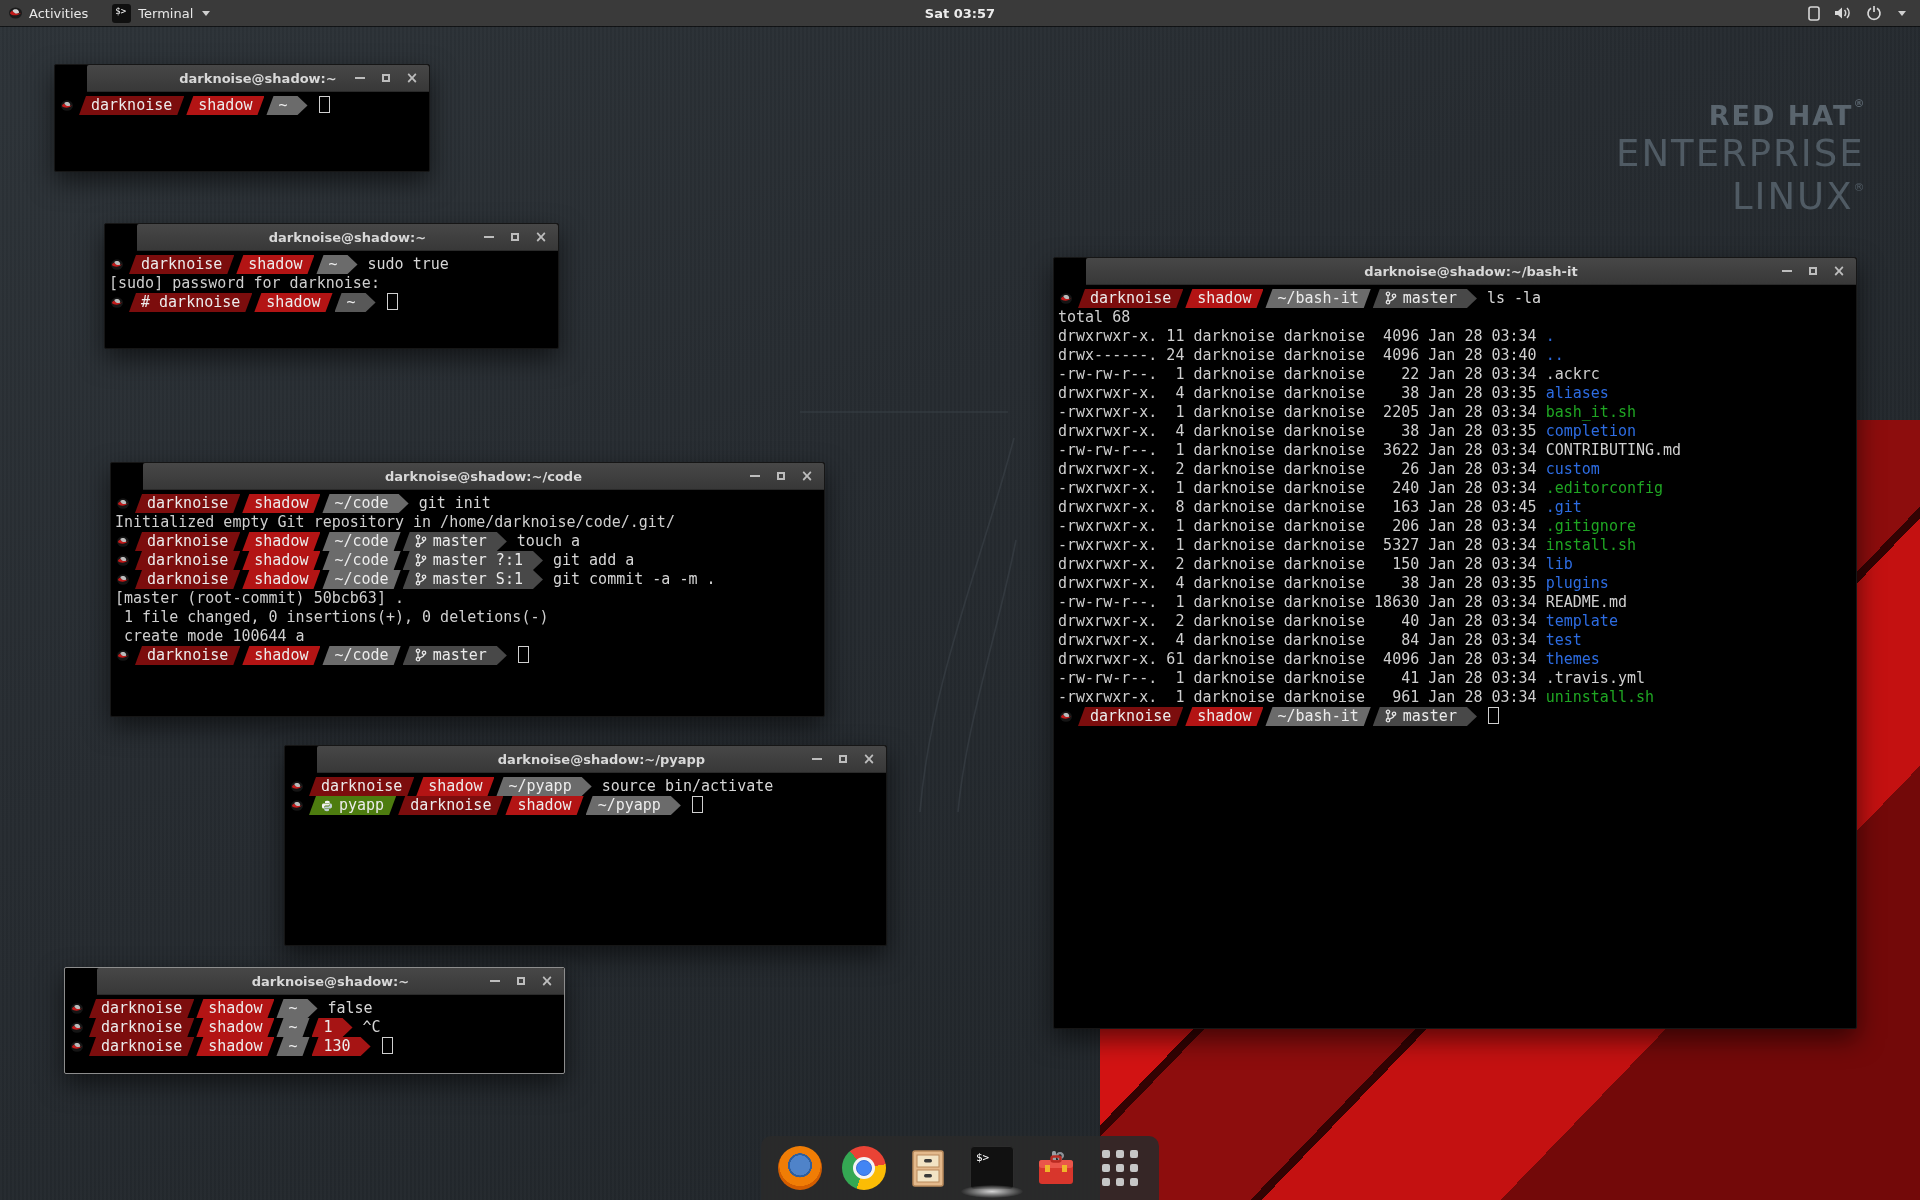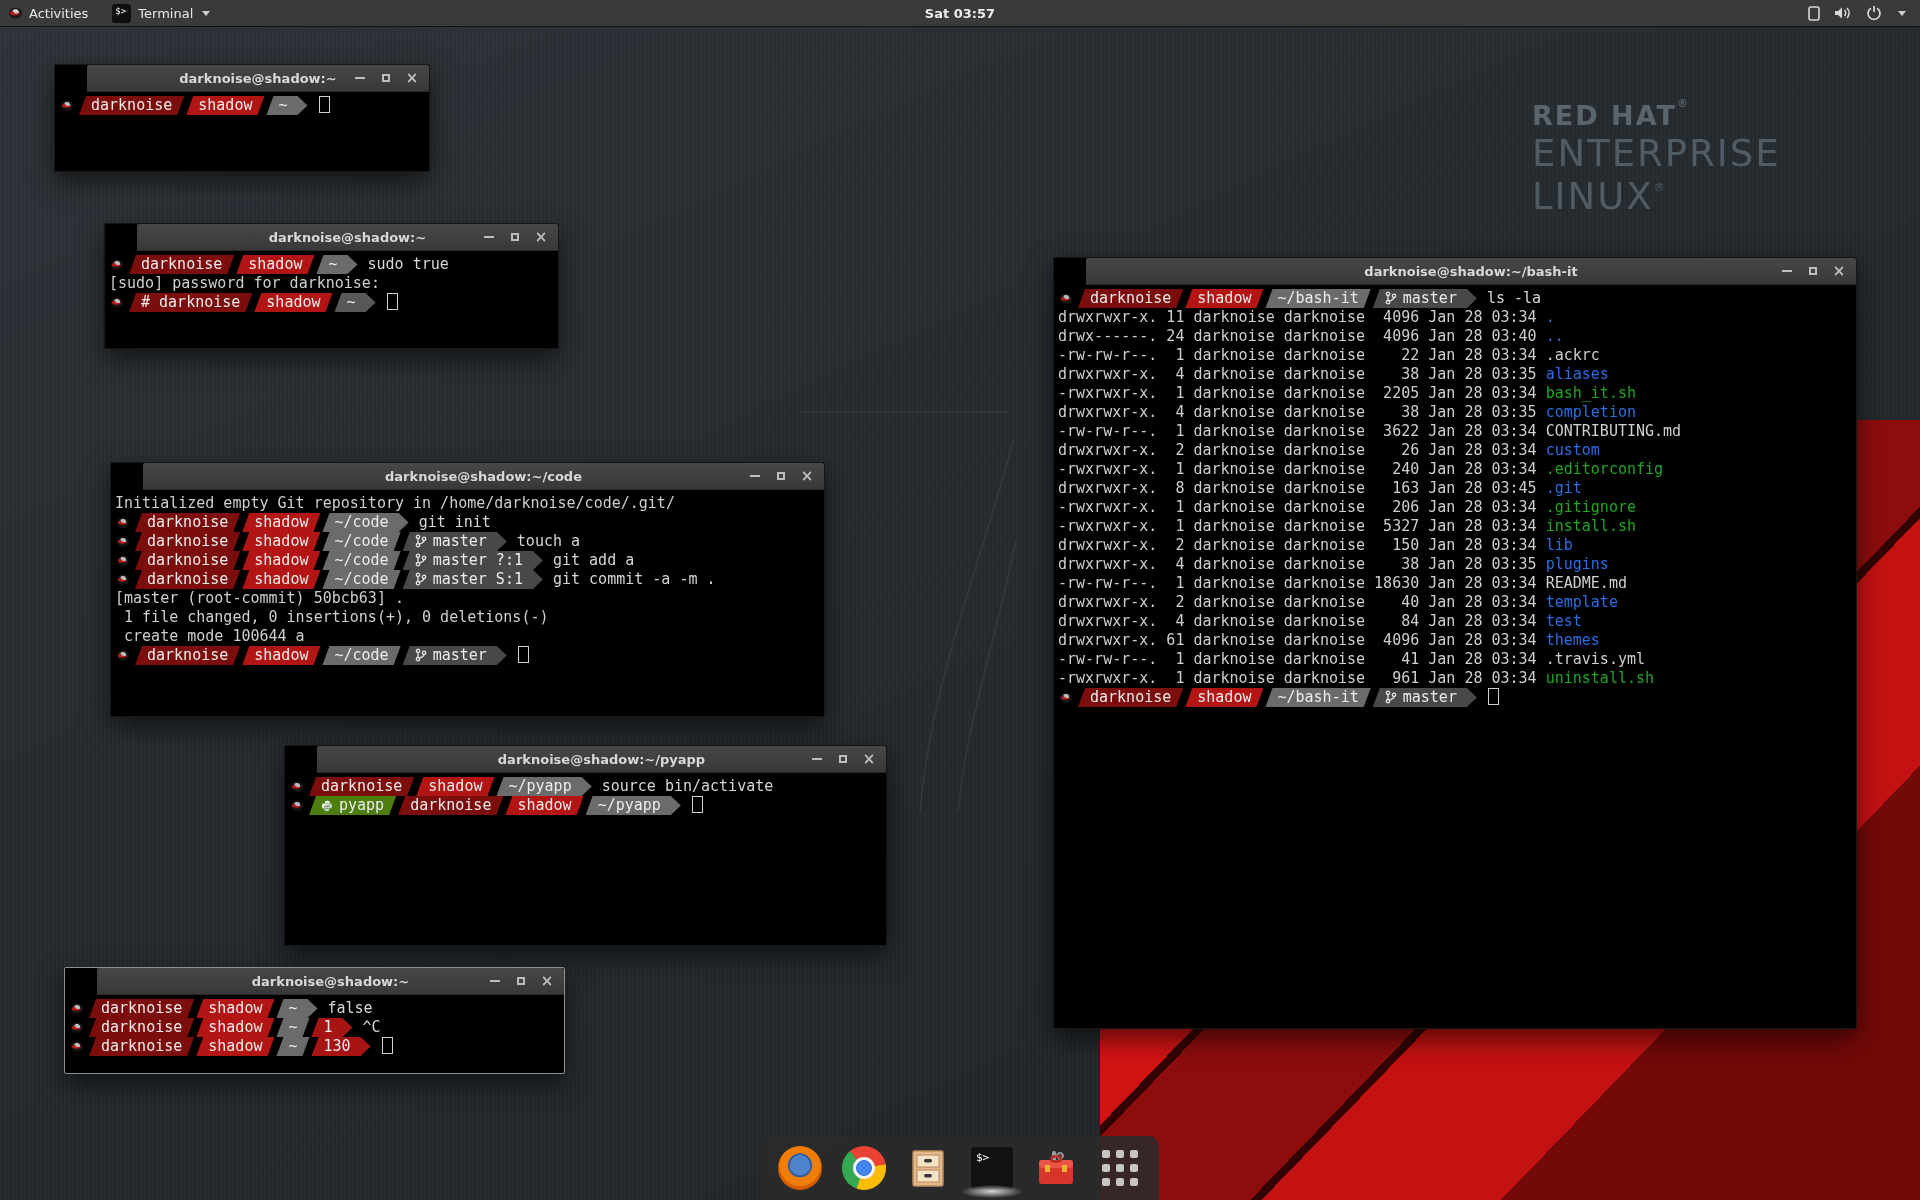--- a/index.html
+++ b/index.html
@@ -17,21 +17,21 @@
   .tb-left{display:flex;align-items:center;gap:8px;padding-left:2px;}
   .tb-activities{display:flex;align-items:center;gap:6px;padding:0 6px;height:26px;cursor:default;}
   .tb-app{display:flex;align-items:center;gap:7px;padding:0 10px;height:26px;}
   .tb-mini-term{width:19px;height:19px;background:#101010;border-radius:3px;color:#fff;
     font-family:"DejaVu Sans Mono",monospace;font-size:9px;line-height:10px;padding:2px 0 0 3px;box-sizing:border-box;}
   .tb-caret{width:0;height:0;border-left:4px solid transparent;border-right:4px solid transparent;border-top:5px solid #cfcfcf;margin-left:2px;}
   .tb-clock{position:absolute;left:0;right:0;text-align:center;font-weight:bold;color:#ececec;pointer-events:none;}
   .tb-right{margin-left:auto;display:flex;align-items:center;gap:14px;padding-right:14px;z-index:2;}
   .tb-right svg{display:block;}
   
-  #brand{position:absolute;left:1532px;top:98px;color:#56616a;line-height:1.0;z-index:1;}
+  #brand{position:absolute;left:1616px;top:98px;color:#56616a;line-height:1.0;z-index:1;text-align:right;}
   .brand1{font-size:27px;font-weight:bold;letter-spacing:2px;color:#5a656e;}
   .brand2,.brand3{font-size:37px;letter-spacing:2px;color:#505b64;margin-top:6px;}
   #brand sup{font-size:11px;vertical-align:18px;letter-spacing:0;}
   
   #curves{position:absolute;left:0;top:0;z-index:1;pointer-events:none;}
   #ribbon{position:absolute;right:0;bottom:0;width:820px;height:780px;z-index:2;pointer-events:none;
     background:linear-gradient(134deg,
       rgba(0,0,0,0) 0 300px,
       #a80e0e 300px 362px,
       #330303 362px 370px,
@@ -203,26 +203,26 @@
       <span class="wbtn">
           <span class="gl-min"></span>
         </span>
       <span class="wbtn">
           <span class="gl-max"></span>
         </span>
       <span class="wbtn gl-close">×</span>
     </div>
   </div>
   <div class="term-body">
+      <div class="tl"><span class="picon"><svg width="14" height="12" viewBox="0 0 15 13">
+            <ellipse cx="7.5" cy="6" rx="6.5" ry="5.6" fill="#151515"></ellipse>
+            <path d="M2 6.5c2 2.6 8.5 2.6 11-.8-1.6 1.2-6.8 1.4-8.6-1.9C3.3 4.3 2.2 5.3 2 6.5z" fill="#c21a1a"></path>
+            <path d="M4.6 3.4c1.3-1.5 4.6-1.6 5.9.3 1 1.4.2 2.4.2 2.4-2 .9-5 .3-6.1-2.7z" fill="#d9d9d9" opacity=".85"></path>
+          </svg></span><span class="pseg sg-s1">darknoise</span><span class="pseg sg-s2">shadow</span><span class="pseg sg-path last">~/code</span><span class="cmd">git init</span></div>
       <div class="tl">Initialized empty Git repository in /home/darknoise/code/.git/</div>
-      <div class="tl"><span class="picon"><svg width="14" height="12" viewBox="0 0 15 13">
-            <ellipse cx="7.5" cy="6" rx="6.5" ry="5.6" fill="#151515"></ellipse>
-            <path d="M2 6.5c2 2.6 8.5 2.6 11-.8-1.6 1.2-6.8 1.4-8.6-1.9C3.3 4.3 2.2 5.3 2 6.5z" fill="#c21a1a"></path>
-            <path d="M4.6 3.4c1.3-1.5 4.6-1.6 5.9.3 1 1.4.2 2.4.2 2.4-2 .9-5 .3-6.1-2.7z" fill="#d9d9d9" opacity=".85"></path>
-          </svg></span><span class="pseg sg-s1">darknoise</span><span class="pseg sg-s2">shadow</span><span class="pseg sg-path last">~/code</span><span class="cmd">git init</span></div>
       <div class="tl"><span class="picon"><svg width="14" height="12" viewBox="0 0 15 13">
             <ellipse cx="7.5" cy="6" rx="6.5" ry="5.6" fill="#151515"></ellipse>
             <path d="M2 6.5c2 2.6 8.5 2.6 11-.8-1.6 1.2-6.8 1.4-8.6-1.9C3.3 4.3 2.2 5.3 2 6.5z" fill="#c21a1a"></path>
             <path d="M4.6 3.4c1.3-1.5 4.6-1.6 5.9.3 1 1.4.2 2.4.2 2.4-2 .9-5 .3-6.1-2.7z" fill="#d9d9d9" opacity=".85"></path>
           </svg></span><span class="pseg sg-s1">darknoise</span><span class="pseg sg-s2">shadow</span><span class="pseg sg-path">~/code</span><span class="pseg sg-git last"><span class="segic"><svg width="12" height="14" viewBox="0 0 12 14">
               <g stroke="#e6e6e6" stroke-width="1.3" fill="none">
                 <circle cx="3" cy="2.8" r="1.7"></circle>
                 <circle cx="3" cy="11.2" r="1.7"></circle>
                 <circle cx="9" cy="4.8" r="1.7"></circle>
                 <path d="M3 4.6v4.8M9 6.6c0 2.4-3.2 2.6-4.6 3.6"></path>
@@ -351,20 +351,21 @@
             <path d="M2 6.5c2 2.6 8.5 2.6 11-.8-1.6 1.2-6.8 1.4-8.6-1.9C3.3 4.3 2.2 5.3 2 6.5z" fill="#c21a1a"></path>
             <path d="M4.6 3.4c1.3-1.5 4.6-1.6 5.9.3 1 1.4.2 2.4.2 2.4-2 .9-5 .3-6.1-2.7z" fill="#d9d9d9" opacity=".85"></path>
           </svg></span><span class="pseg sg-s1">darknoise</span><span class="pseg sg-s2">shadow</span><span class="pseg sg-path">~/bash-it</span><span class="pseg sg-git last"><span class="segic"><svg width="12" height="14" viewBox="0 0 12 14">
               <g stroke="#e6e6e6" stroke-width="1.3" fill="none">
                 <circle cx="3" cy="2.8" r="1.7"></circle>
                 <circle cx="3" cy="11.2" r="1.7"></circle>
                 <circle cx="9" cy="4.8" r="1.7"></circle>
                 <path d="M3 4.6v4.8M9 6.6c0 2.4-3.2 2.6-4.6 3.6"></path>
               </g>
             </svg></span>master</span><span class="cmd">ls -la</span></div>
+      <div class="tl">total 68</div>
       <div class="tl">drwxrwxr-x. 11 darknoise darknoise  4096 Jan 28 03:34 <span class="f-dir">.</span></div>
       <div class="tl">drwx------. 24 darknoise darknoise  4096 Jan 28 03:40 <span class="f-dir">..</span></div>
       <div class="tl">-rw-rw-r--.  1 darknoise darknoise    22 Jan 28 03:34 <span class="f-file">.ackrc</span></div>
       <div class="tl">drwxrwxr-x.  4 darknoise darknoise    38 Jan 28 03:35 <span class="f-dir">aliases</span></div>
       <div class="tl">-rwxrwxr-x.  1 darknoise darknoise  2205 Jan 28 03:34 <span class="f-exec">bash_it.sh</span></div>
       <div class="tl">drwxrwxr-x.  4 darknoise darknoise    38 Jan 28 03:35 <span class="f-dir">completion</span></div>
       <div class="tl">-rw-rw-r--.  1 darknoise darknoise  3622 Jan 28 03:34 <span class="f-file">CONTRIBUTING.md</span></div>
       <div class="tl">drwxrwxr-x.  2 darknoise darknoise    26 Jan 28 03:34 <span class="f-dir">custom</span></div>
       <div class="tl">-rwxrwxr-x.  1 darknoise darknoise   240 Jan 28 03:34 <span class="f-exec">.editorconfig</span></div>
       <div class="tl">drwxrwxr-x.  8 darknoise darknoise   163 Jan 28 03:45 <span class="f-dir">.git</span></div>

